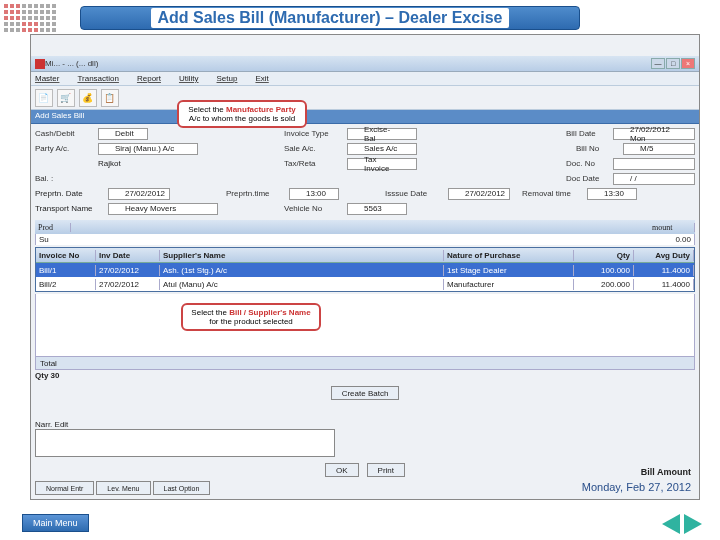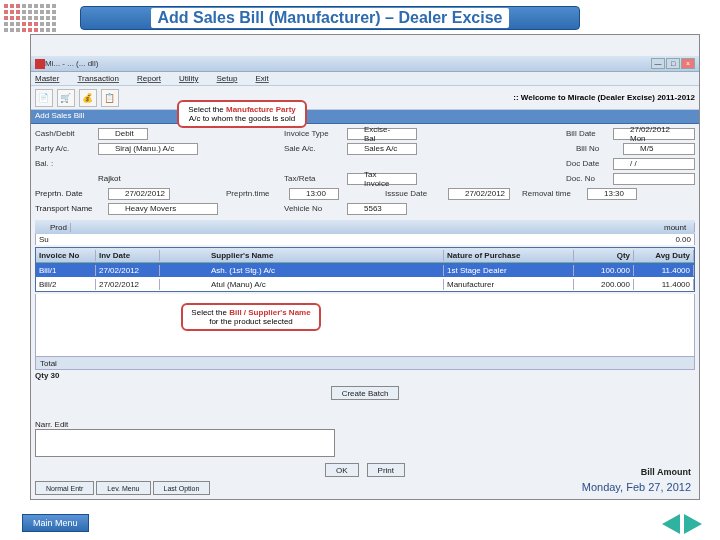--- a/index.html
+++ b/index.html
@@ -34,36 +34,36 @@
   .callout b{color:#c33;}
   .callout::after{content:"";position:absolute;width:0;height:0;}
   .callout.c1{top:65px;left:146px;width:130px;}
   .callout.c2{top:268px;left:150px;width:140px;}
   
   .grid{margin:2px 4px;border:1px solid #4a6fa0;background:#fff;font-size:8px;}
   .grid .ghead{display:flex;background:linear-gradient(#dbe6f3,#b8cde6);height:15px;align-items:center;font-weight:bold;border-bottom:1px solid #7a9;}
   .grid .ghead div,.grid .grow div{padding:1px 3px;border-right:1px solid #aac;}
   .grid .grow{display:flex;height:14px;align-items:center;background:#fff;}
   .grid .grow.sel{background:#3a6ed0;color:#fff;}
-  .c-inv{width:60px;} .c-date{width:64px;} .c-sup{width:140px;flex:1;margin-left:48px;} .c-nat{width:130px;} .c-qty{width:60px;text-align:right;} .c-duty{width:60px;text-align:right;}
+  .c-inv{width:60px;} .c-date{width:64px;} .c-sup{width:140px;flex:1;} .c-nat{width:130px;} .c-qty{width:60px;text-align:right;} .c-duty{width:60px;text-align:right;}
   
   .totbar{display:flex;height:14px;align-items:center;background:#d8e3f0;border:1px solid #aac;margin:0 4px;font-size:8px;padding:0 4px;gap:6px;}
   .qtybar{height:14px;margin:1px 4px;font-size:8px;font-weight:bold;}
   .createbatch{display:flex;justify-content:center;margin-top:1px;}
   .btn{background:#e8eef5;border:1px solid #888;height:14px;padding:0 10px;font-size:8px;display:inline-flex;align-items:center;}
   .narr{position:absolute;bottom:42px;left:4px;font-size:8px;}
   .narrbox{border:1px solid #888;background:#fff;width:300px;height:28px;}
   .okrow{position:absolute;bottom:22px;left:0;right:0;display:flex;justify-content:center;gap:8px;}
   .billamt{position:absolute;bottom:22px;right:8px;font-weight:bold;font-size:9px;}
   .date{position:absolute;bottom:6px;right:8px;font-weight:normal;font-size:11px;color:#2a4f8a;}
   .bottombar{position:absolute;bottom:4px;left:4px;display:flex;gap:2px;}
   .bottombar .btn{font-size:7px;}
   
   .prodhead{display:flex;background:linear-gradient(#dbe6f3,#b8cde6);height:14px;align-items:center;font-size:8px;margin:2px 4px 0;}
-  .prodhead div{padding:0 15px;border-right:1px solid #aac;}
+  .prodhead div{padding:0 3px;border-right:1px solid #aac;font-family:Liberation Serif, serif;}
   .ph1{width:36px;}.ph2{flex:1;}.ph3{width:46px;}
   .substrip{margin:0 4px;padding:1px 3px;font-size:8px;background:#fff;border-left:1px solid #aac;border-right:1px solid #aac;}
   
   .mainmenu{position:absolute;bottom:8px;left:22px;background:linear-gradient(#5b94d6,#2e6bb0);color:#fff;font-size:9px;padding:3px 10px;border:1px solid #1a4f8c;}
   .arrows{position:absolute;bottom:6px;right:18px;display:flex;gap:4px;}
   .arrows div{width:0;height:0;border-top:10px solid transparent;border-bottom:10px solid transparent;}
   .arrows .l{border-right:18px solid #2fb3a0;}
   .arrows .r{border-left:18px solid #2fb3a0;}
   .gridspace{height:62px;background:#fff;border-left:1px solid #aac;border-right:1px solid #aac;margin:0 4px;}
 </style>
@@ -138,21 +138,20 @@
     <span>Report</span>
     <span>Utility</span>
     <span>Setup</span>
     <span>Exit</span>
   </div>
   <div class="toolbar">
     <div class="ticon">📄</div>
     <div class="ticon">🛒</div>
     <div class="ticon">💰</div>
     <div class="ticon">📋</div>
-    <div class="welcome">:: Welcome to Miracle (Dealer Excise) 2011-2012</div>
   </div>
   <div class="breadcrumb">Add Sales Bill</div>
 
   <div class="form">
     <div class="form-row">
       <div class="lbl">Cash/Debit</div>
       <div class="fld" style="width:50px">Debit</div>
       <div style="width:130px"></div>
       <div class="lbl">Invoice Type</div>
       <div class="fld" style="width:70px">Excise-Bal</div>
@@ -164,34 +163,34 @@
       <div class="lbl">Party A/c.</div>
       <div class="fld" style="width:100px">Siraj (Manu.) A/c</div>
       <div style="width:80px"></div>
       <div class="lbl">Sale A/c.</div>
       <div class="fld" style="width:70px">Sales A/c</div>
       <div style="flex:1"></div>
       <div class="lbl" style="width:44px">Bill No</div>
       <div class="fld" style="width:72px">M/5</div>
     </div>
     <div class="form-row">
-      <div class="lbl">Bal. :</div>
-      <div style="flex:1"></div>
-      <div class="lbl" style="width:44px">Doc Date</div>
-      <div class="fld" style="width:82px">/ /</div>
-    </div>
-    <div class="form-row">
       <div class="lbl"></div>
       <div style="width:100px">Rajkot</div>
       <div style="width:80px"></div>
       <div class="lbl">Tax/Reta</div>
       <div class="fld" style="width:70px">Tax Invoice</div>
       <div style="flex:1"></div>
       <div class="lbl" style="width:44px">Doc. No</div>
       <div class="fld" style="width:82px"></div>
+    </div>
+    <div class="form-row">
+      <div class="lbl">Bal. :</div>
+      <div style="flex:1"></div>
+      <div class="lbl" style="width:44px">Doc Date</div>
+      <div class="fld" style="width:82px">/ /</div>
     </div>
     <div class="form-row">
       <div class="lbl2">Preprtn. Date</div>
       <div class="fld" style="width:62px">27/02/2012</div>
       <div style="width:50px"></div>
       <div class="lbl">Preprtn.time</div>
       <div class="fld" style="width:40px">13:00</div>
       <div style="width:40px"></div>
       <div class="lbl">Isssue Date</div>
       <div class="fld" style="width:62px">27/02/2012</div>

